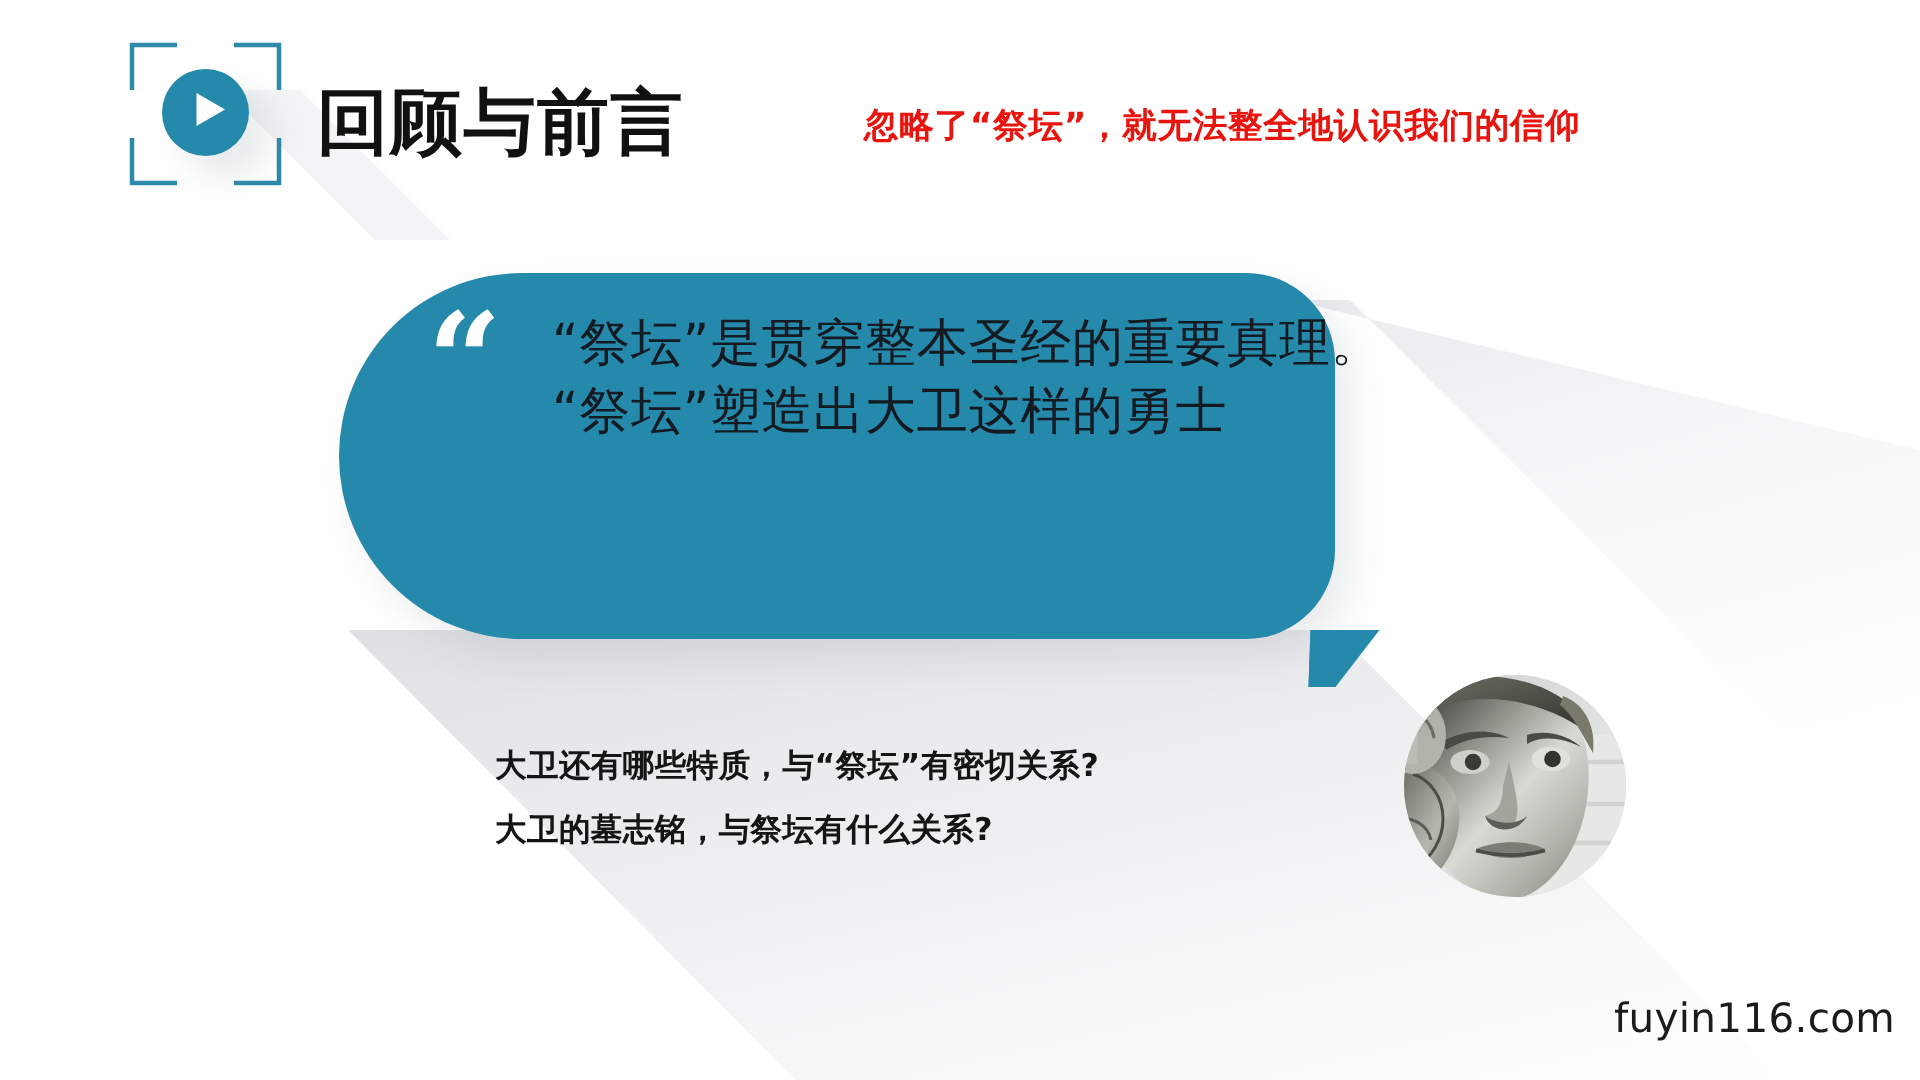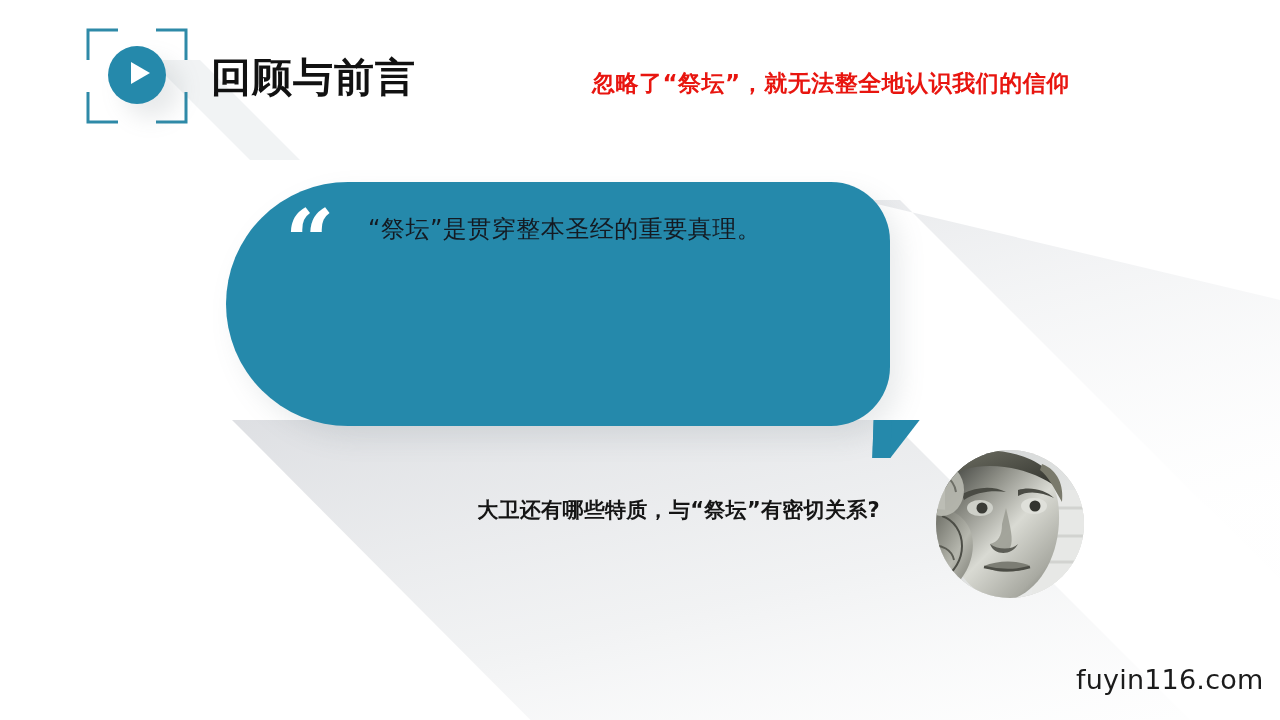--- a/index.html
+++ b/index.html
@@ -55,29 +55,29 @@
     top: 16px;
     width: 0; height: 0;
     border-left: 19px solid #ffffff;
     border-top: 11px solid transparent;
     border-bottom: 11px solid transparent;
   }
   .page-title {
     position: absolute;
     left: 211px;
     top: 50px;
-    font-size: 40px;
+    font-size: 48px;
     font-weight: bold;
     color: #111111;
     letter-spacing: 1px;
     white-space: nowrap;
   }
   .headline-red {
     position: absolute;
-    left: 592px;
+    left: 576px;
     top: 68px;
     font-size: 23px;
     font-weight: bold;
     color: #e8150f;
     letter-spacing: 0.5px;
     white-space: nowrap;
   }
 
   
   .bubble {
@@ -111,34 +111,34 @@
     font-family: "DejaVu Serif", "Liberation Serif", serif;
     user-select: none;
   }
   .bubble-lines {
     position: absolute;
     left: 368px;
     top: 207px;
     width: 540px;
   }
   .bubble-line {
-    font-size: 24px;
+    font-size: 34px;
     line-height: 45px;
     color: #141a22;
     white-space: nowrap;
     letter-spacing: 0.5px;
   }
 
   
   .questions {
     position: absolute;
     left: 330px;
     top: 489px;
     width: 550px;
-    text-align: right;
+    text-align: left;
   }
   .question-line {
     font-size: 21px;
     font-weight: bold;
     line-height: 43px;
     color: #151515;
     white-space: nowrap;
     letter-spacing: 0.3px;
   }
 
@@ -204,24 +204,26 @@
 
   <div class="page-title">回顾与前言</div>
   <div class="headline-red">忽略了“祭坛”，就无法整全地认识我们的信仰</div>
 
   <div class="bubble"></div>
   <div class="bubble-tail"></div>
   <div class="quote-glyph">“</div>
 
   <div class="bubble-lines">
     <div class="bubble-line">“祭坛”是贯穿整本圣经的重要真理。</div>
+    <div class="bubble-line">“祭坛”塑造出大卫这样的勇士</div>
   </div>
 
   <div class="questions">
     <div class="question-line">大卫还有哪些特质，与“祭坛”有密切关系?</div>
+    <div class="question-line">大卫的墓志铭，与祭坛有什么关系?</div>
   </div>
 
   <div class="statue">
     <svg width="148" height="148" viewBox="0 0 148 148">
       <defs>
         <linearGradient id="sky" x1="0" y1="0" x2="1" y2="1">
           <stop offset="0%" stop-color="#cfd2d2"></stop>
           <stop offset="100%" stop-color="#eeefee"></stop>
         </linearGradient>
         <linearGradient id="skin" x1="0.1" y1="0" x2="0.9" y2="1">

